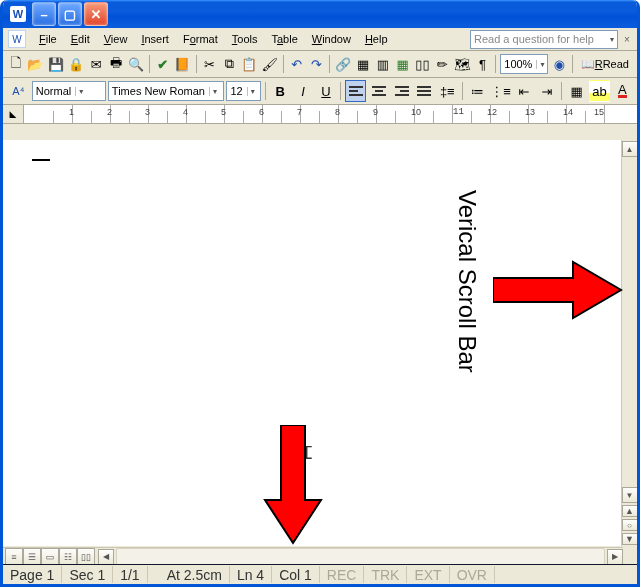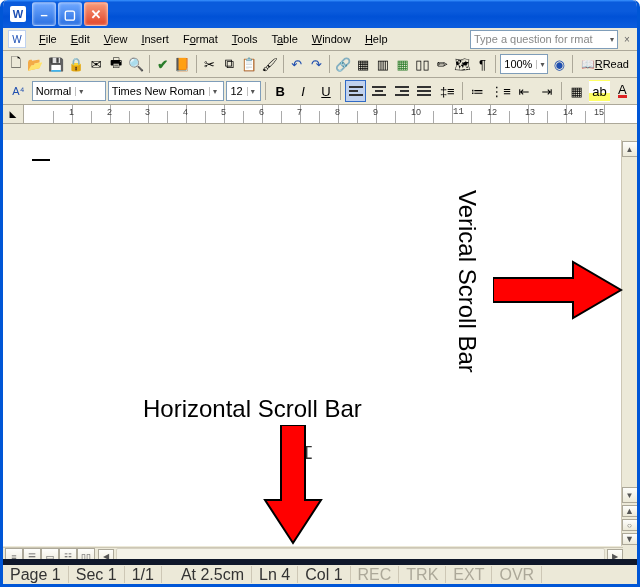--- a/index.html
+++ b/index.html
@@ -32,21 +32,21 @@
   .ruler .tick{position:absolute;top:0;bottom:0;width:1px;background:#aaa}
   .ruler .lab{position:absolute;top:2px;font-size:9px}
   .doc{position:absolute;left:0;right:14px;top:140px;bottom:38px;background:#fff;overflow:hidden;}
   .doc .cursor{position:absolute;left:29px;top:19px;width:18px;height:2px;background:#000}
   .vscroll{position:absolute;right:0;top:140px;width:15px;bottom:38px;background:#ece9d8;border-left:1px solid #cdc7b5;display:flex;flex-direction:column;align-items:center;}
   .sbtn{width:14px;height:14px;background:linear-gradient(#fdfdfb,#ece9d8);border:1px solid #aca899;display:flex;align-items:center;justify-content:center;font-size:8px;color:#555;margin:1px 0}
   .hscroll{position:absolute;left:0;right:14px;bottom:19px;height:17px;background:#ece9d8;border-top:1px solid #cdc7b5;display:flex;align-items:center}
   .hscroll .views{display:flex;gap:0;margin-left:2px}
   .hscroll .views .vbtn{width:16px;height:15px;border:1px solid #aca899;background:linear-gradient(#fdfdfb,#ece9d8);display:flex;align-items:center;justify-content:center;font-size:9px;color:#555}
   .hscroll .track{flex:1;margin:0 2px;height:15px;background:#f4f2e8;border:1px solid #d6d2c2;border-radius:2px;display:flex;align-items:center}
-  .status{position:absolute;left:0;right:0;bottom:0;height:19px;background:#ece9d8;border-top:6px solid #0f172a;display:flex;align-items:center;font-size:16px;color:#333}
+  .status{position:absolute;left:0;right:0;bottom:0;height:19px;background:#ece9d8;border-top:1px solid #0f172a;display:flex;align-items:center;font-size:14px;color:#333}
   .status .cell{padding:0 7px;border-right:1px solid #cdc7b5;height:17px;display:flex;align-items:center}
   .status .dim{color:#aca899}
   .ann-h{position:absolute;z-index:50;font-family:Arial,sans-serif;font-size:24px;color:#000}
   .ann-v{position:absolute;z-index:50;font-family:Arial,sans-serif;font-size:24px;color:#000;writing-mode:vertical-rl;}
   svg.arrow path{stroke:#000;stroke-width:2}
 </style>
 </head>
 <body>
 
 <div class="win">
@@ -63,21 +63,21 @@
     <div class="mitem"><u>F</u><span title="File">ile</span></div>
     <div class="mitem"><u>E</u>dit</div>
     <div class="mitem"><u>V</u>iew</div>
     <div class="mitem"><u>I</u>nsert</div>
     <div class="mitem">F<u>o</u>rmat</div>
     <div class="mitem"><u>T</u>ools</div>
     <div class="mitem">T<u>a</u>ble</div>
     <div class="mitem"><u>W</u>indow</div>
     <div class="mitem"><u>H</u>elp</div>
     <div class="helpbox">
-      <span>Type a question for rmat</span>
+      <span>Read a question for help</span>
       <span class="dd">▾</span>
     </div>
     <div style="width:10px;text-align:center;font-size:10px;color:#666;margin-left:4px">×</div>
   </div>
 
   <div class="toolbar">
     <div class="tb-btn">🗋</div>
     <div class="tb-btn">📂</div>
     <div class="tb-btn">💾</div>
     <div class="tb-btn">🔒</div>
@@ -222,21 +222,20 @@
         <div class="tick" style="left: 523px; top: 6px;"></div>
         <div class="tick" style="left: 580px;"></div>
         <div class="lab" style="left: 570px;">15</div>
         <div class="tick" style="left: 561px; top: 6px;"></div>
       </div>
   </div>
 
   <div class="doc">
     <div class="cursor"></div>
 
-    <div class="ann-h" style="left:140px;top:255px">Horizontal Scroll Bar</div>
     <svg class="arrow" style="position:absolute;left:260px;top:285px;z-index:50" width="60" height="120">
       <path d="M18 0 L42 0 L42 75 L58 75 L30 118 L2 75 L18 75 Z" fill="#ff0000"></path>
     </svg>
     <div class="ann-v" style="left:450px;top:50px">Verical Scroll Bar</div>
     <svg class="arrow" style="position:absolute;left:490px;top:120px;z-index:50" width="130" height="60">
       <path d="M0 18 L80 18 L80 2 L128 30 L80 58 L80 42 L0 42 Z" fill="#ff0000"></path>
     </svg>
     <div style="position:absolute;left:298px;top:303px;font-size:18px;color:#333">Ꮖ</div>
   </div>
 

